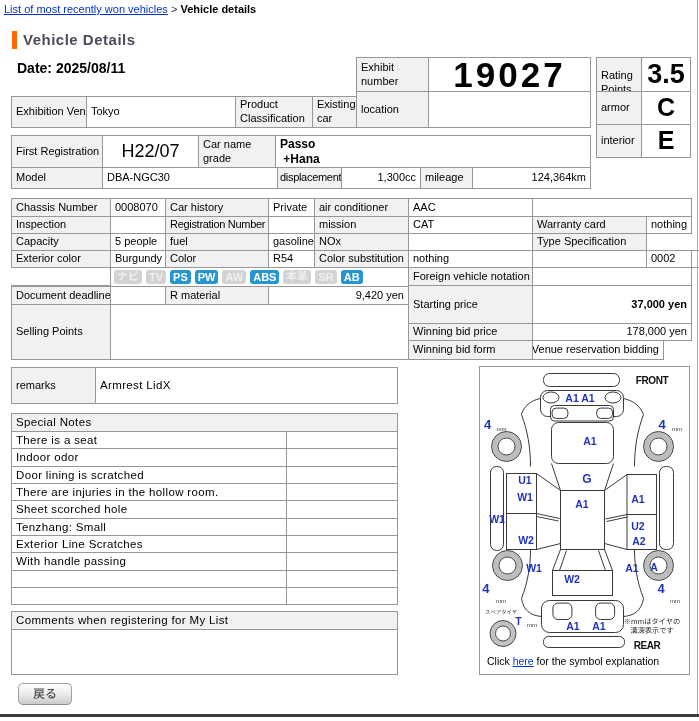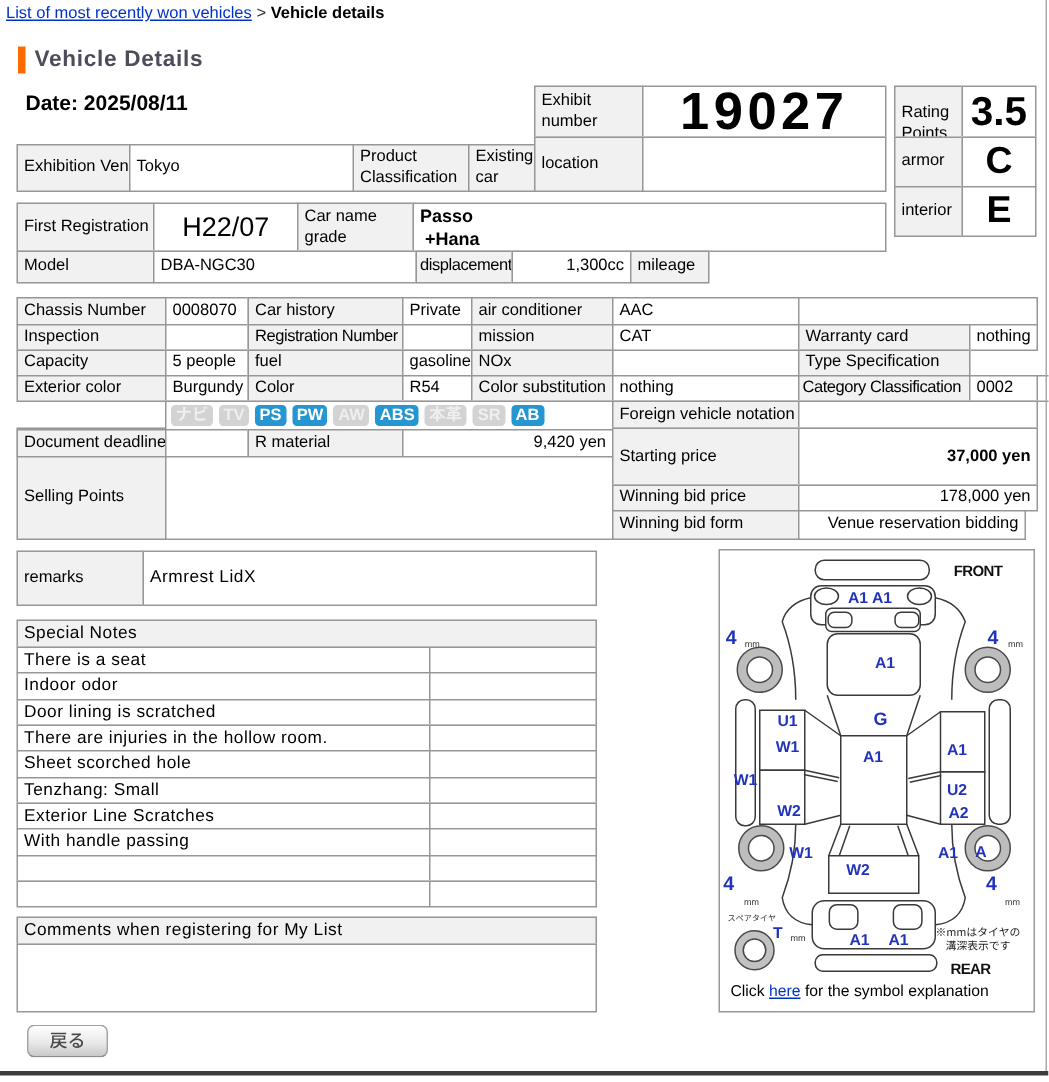--- a/index.html
+++ b/index.html
@@ -44,20 +44,21 @@
 <div class="c V v16" style="left:641px;top:124px;width:50px;height:34px">E</div>
 <div class="c L" style="left:11px;top:135px;width:92px;height:33px">First Registration</div>
 <div class="c V c16" style="left:102px;top:135px;width:97px;height:33px">H22/07</div>
 <div class="c L w" style="left:198px;top:135px;width:78px;height:33px">Car name grade</div>
 <div class="c V b p12" style="left:275px;top:135px;width:316px;height:33px">Passo<br>&nbsp;+Hana</div>
 <div class="c L" style="left:11px;top:167px;width:92px;height:22px">Model</div>
 <div class="c V" style="left:102px;top:167px;width:176px;height:22px">DBA-NGC30</div>
 <div class="c L t" style="left:277px;top:167px;width:65px;height:22px">displacement</div>
 <div class="c V r" style="left:341px;top:167px;width:80px;height:22px">1,300cc</div>
 <div class="c L" style="left:420px;top:167px;width:53px;height:22px">mileage</div>
+<div class="c V r" style="left:472px;top:167px;width:119px;height:22px">124,364km</div>
 <div class="c L" style="left:11px;top:198px;width:100px;height:19px">Chassis Number</div>
 <div class="c V" style="left:110px;top:198px;width:56px;height:19px">0008070</div>
 <div class="c L" style="left:165px;top:198px;width:104px;height:19px">Car history</div>
 <div class="c V" style="left:268px;top:198px;width:47px;height:19px">Private</div>
 <div class="c L" style="left:314px;top:198px;width:95px;height:19px">air conditioner</div>
 <div class="c L" style="left:11px;top:216px;width:100px;height:18px">Inspection</div>
 <div class="c V" style="left:110px;top:216px;width:56px;height:18px"></div>
 <div class="c L" style="left:165px;top:216px;width:104px;height:18px">
       <span class="fs">Registration Number</span>
     </div>
@@ -106,30 +107,29 @@
 <div class="c L w" style="left:11px;top:304px;width:100px;height:56px">Selling Points</div>
 <div class="c V" style="left:110px;top:304px;width:299px;height:56px"></div>
 <div class="c V" style="left:408px;top:198px;width:125px;height:19px">AAC</div>
 <div class="c V" style="left:532px;top:198px;width:160px;height:19px"></div>
 <div class="c V" style="left:408px;top:216px;width:125px;height:18px">CAT</div>
 <div class="c L" style="left:532px;top:216px;width:115px;height:18px">Warranty card</div>
 <div class="c V" style="left:646px;top:216px;width:46px;height:18px">nothing</div>
 <div class="c L" style="left:532px;top:233px;width:115px;height:18px">Type Specification</div>
 <div class="c V" style="left:646px;top:250px;width:68px;height:18px">16442</div>
 <div class="c V" style="left:408px;top:250px;width:125px;height:18px">nothing</div>
-<div class="c L t" style="left:532px;top:250px;width:115px;height:18px">Category Classification</div>
 <div class="c V" style="left:646px;top:250px;width:46px;height:18px">0002</div>
 <div class="c L" style="left:408px;top:267px;width:125px;height:19px">Foreign vehicle notation</div>
 <div class="c V" style="left:532px;top:267px;width:160px;height:19px"></div>
 <div class="c L" style="left:408px;top:285px;width:125px;height:39px">Starting price</div>
 <div class="c V r b" style="left:532px;top:285px;width:160px;height:39px">37,000 yen</div>
 <div class="c L" style="left:408px;top:323px;width:125px;height:18px">Winning bid price</div>
 <div class="c V r" style="left:532px;top:323px;width:160px;height:18px">178,000 yen</div>
 <div class="c L" style="left:408px;top:340px;width:125px;height:20px">Winning bid form</div>
-<div class="c V r" style="left:532px;top:340px;width:152px;height:20px">Venue reservation bidding</div>
+<div class="c V r" style="left:532px;top:340px;width:132px;height:20px">Venue reservation bidding</div>
 <div class="c L" style="left:11px;top:367px;width:85px;height:37px">remarks</div>
 <div class="c V ls" style="left:95px;top:367px;width:303px;height:37px">Armrest LidX</div>
 <div class="c L ls" style="left:11px;top:413px;width:387px;height:19px">Special Notes</div>
 <div class="c V ls" style="left:11px;top:431px;width:276px;height:18px">There is a seat</div>
 <div class="c V" style="left:286px;top:431px;width:112px;height:18px"></div>
 <div class="c V ls" style="left:11px;top:448px;width:276px;height:19px">Indoor odor</div>
 <div class="c V" style="left:286px;top:448px;width:112px;height:19px"></div>
 <div class="c V ls" style="left:11px;top:466px;width:276px;height:18px">Door lining is scratched</div>
 <div class="c V" style="left:286px;top:466px;width:112px;height:18px"></div>
 <div class="c V ls" style="left:11px;top:483px;width:276px;height:18px">There are injuries in the hollow room.</div>

